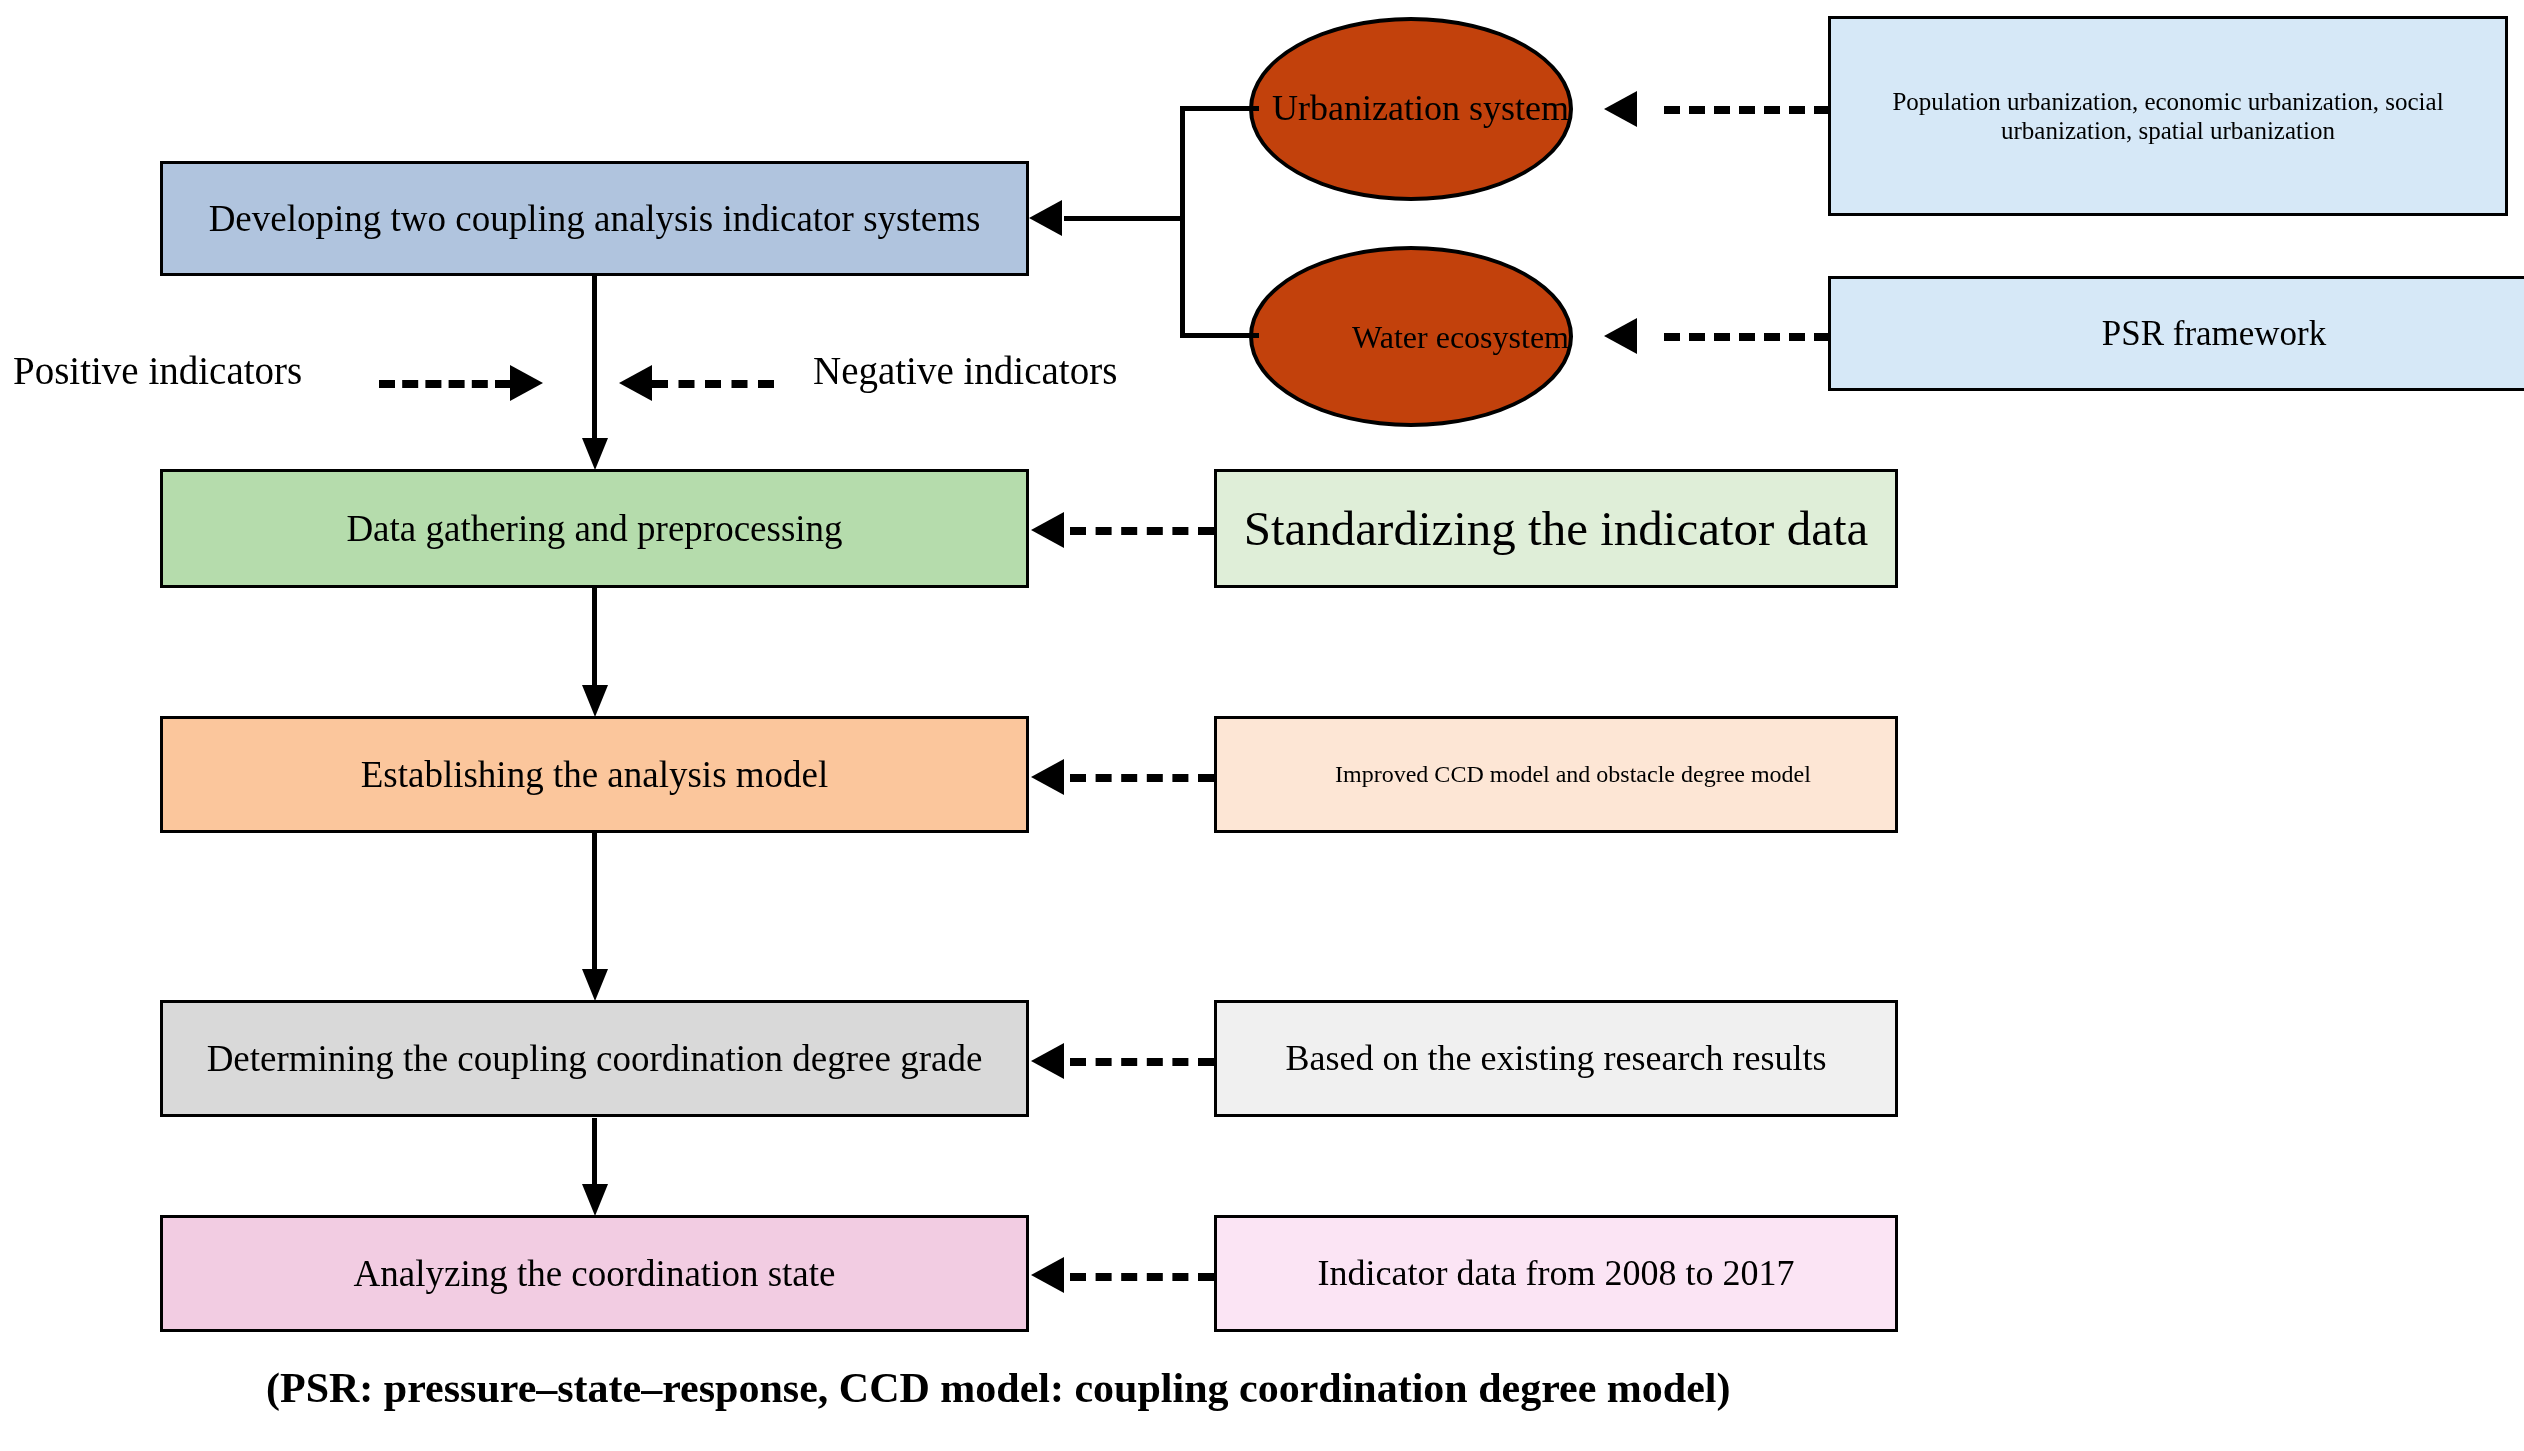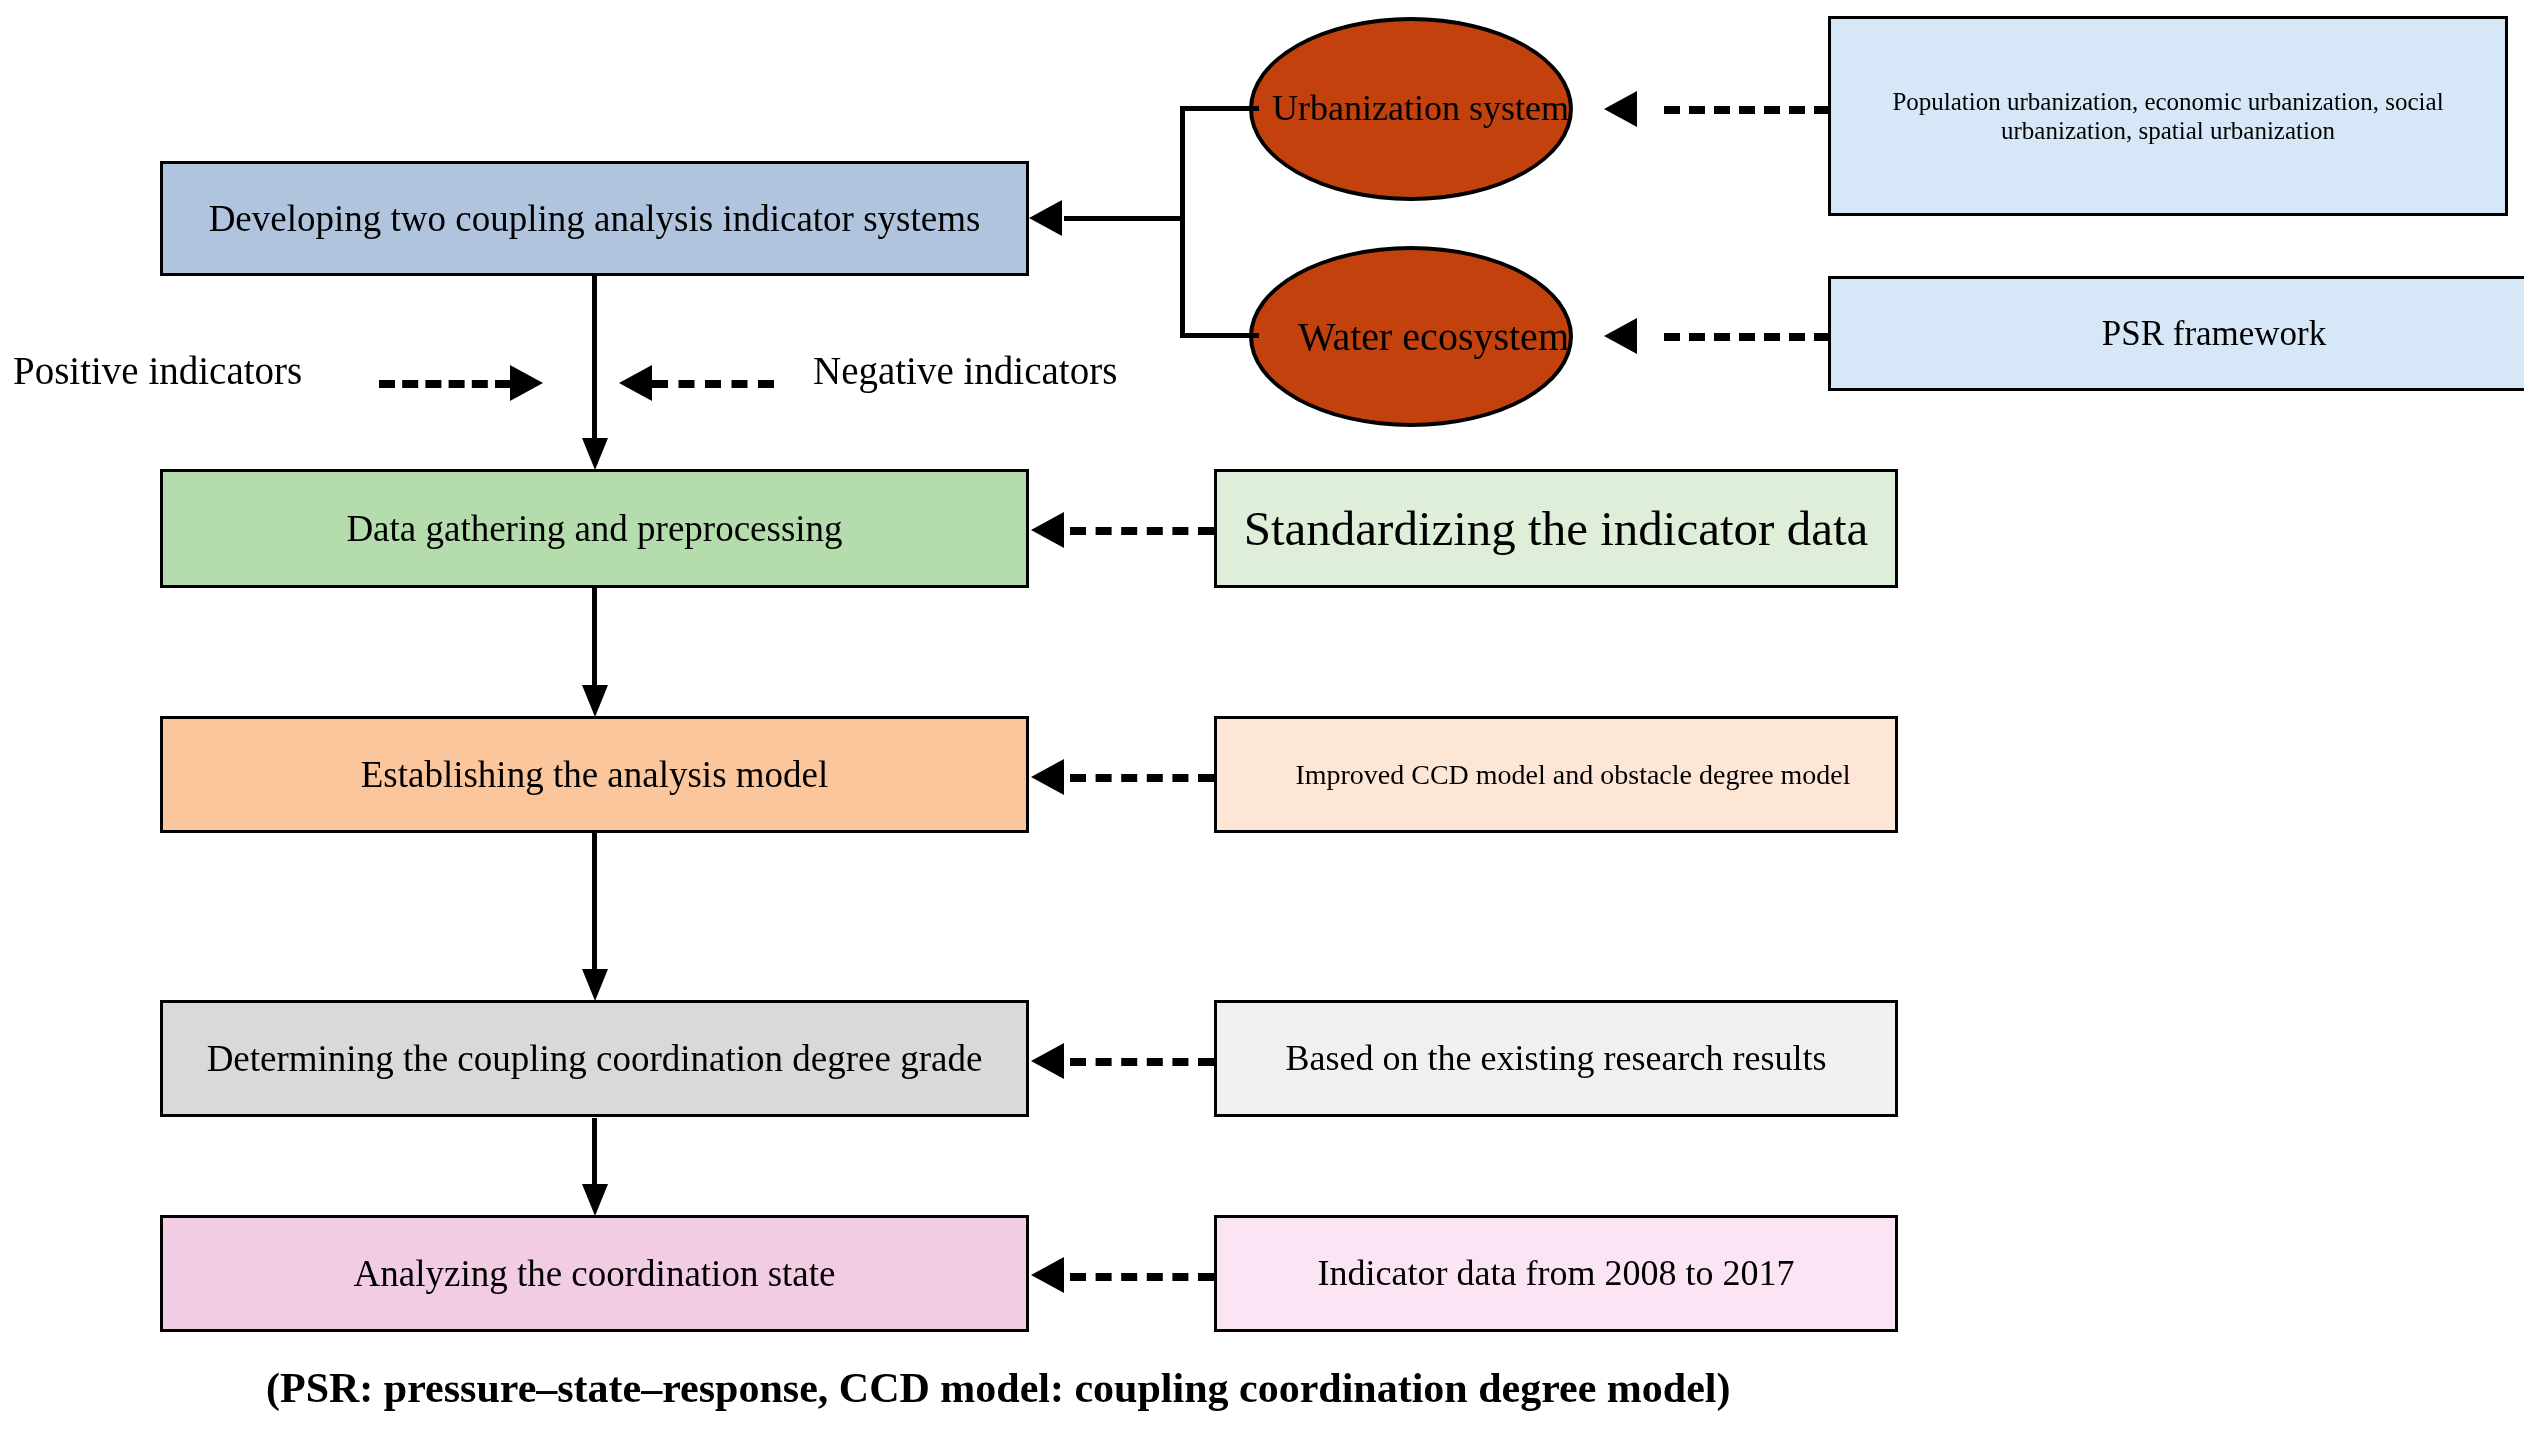--- a/index.html
+++ b/index.html
@@ -84,21 +84,21 @@
 </style>
 </head>
 <body>
 
 <div class="stage">
 
   <div class="ellipse" style="left:1249px; top:16.6px; width:324px; height:184px; font-size:36px;">
     <span>Urbanization system</span>
   </div>
 
-  <div class="ellipse" style="left:1249px; top:246px; width:324px; height:181px; font-size:40px;">
+  <div class="ellipse" style="left:1249px; top:246px; width:324px; height:181px; font-size:32px;">
     <span>Water ecosystem</span>
   </div>
 
   <div class="node" style="left:1828px; top:16px; width:680px; height:200px; background:#d6e8f7; font-size:25px;">
     <span>Population urbanization, economic urbanization, social urbanization, spatial urbanization</span>
   </div>
 
   <div class="node" style="left:1828px; top:276px; width:772px; height:115px; background:#d6e8f7; font-size:35px;">
     <span>PSR framework</span>
   </div>
@@ -135,21 +135,21 @@
   </div>
 
   <div class="node" style="left:160px; top:1215px; width:869px; height:117px; background:#f2cce2; font-size:37px;">
     <span>Analyzing the coordination state</span>
   </div>
 
   <div class="node" style="left:1214px; top:469px; width:684px; height:119px; background:#dfeed8; font-size:49px;">
     <span>Standardizing the indicator data</span>
   </div>
 
-  <div class="node" style="left:1214px; top:716px; width:684px; height:117px; background:#fde6d5; font-size:28px;padding-left:44px;">
+  <div class="node" style="left:1214px; top:716px; width:684px; height:117px; background:#fde6d5; font-size:24px;padding-left:44px;">
     <span>Improved CCD model and obstacle degree model</span>
   </div>
 
   <div class="node" style="left:1214px; top:1000px; width:684px; height:117px; background:#f0f0f0; font-size:36px;">
     <span>Based on the existing research results</span>
   </div>
 
   <div class="node" style="left:1214px; top:1215px; width:684px; height:117px; background:#fbe4f4; font-size:36px;">
     <span>Indicator data from 2008 to 2017</span>
   </div>

